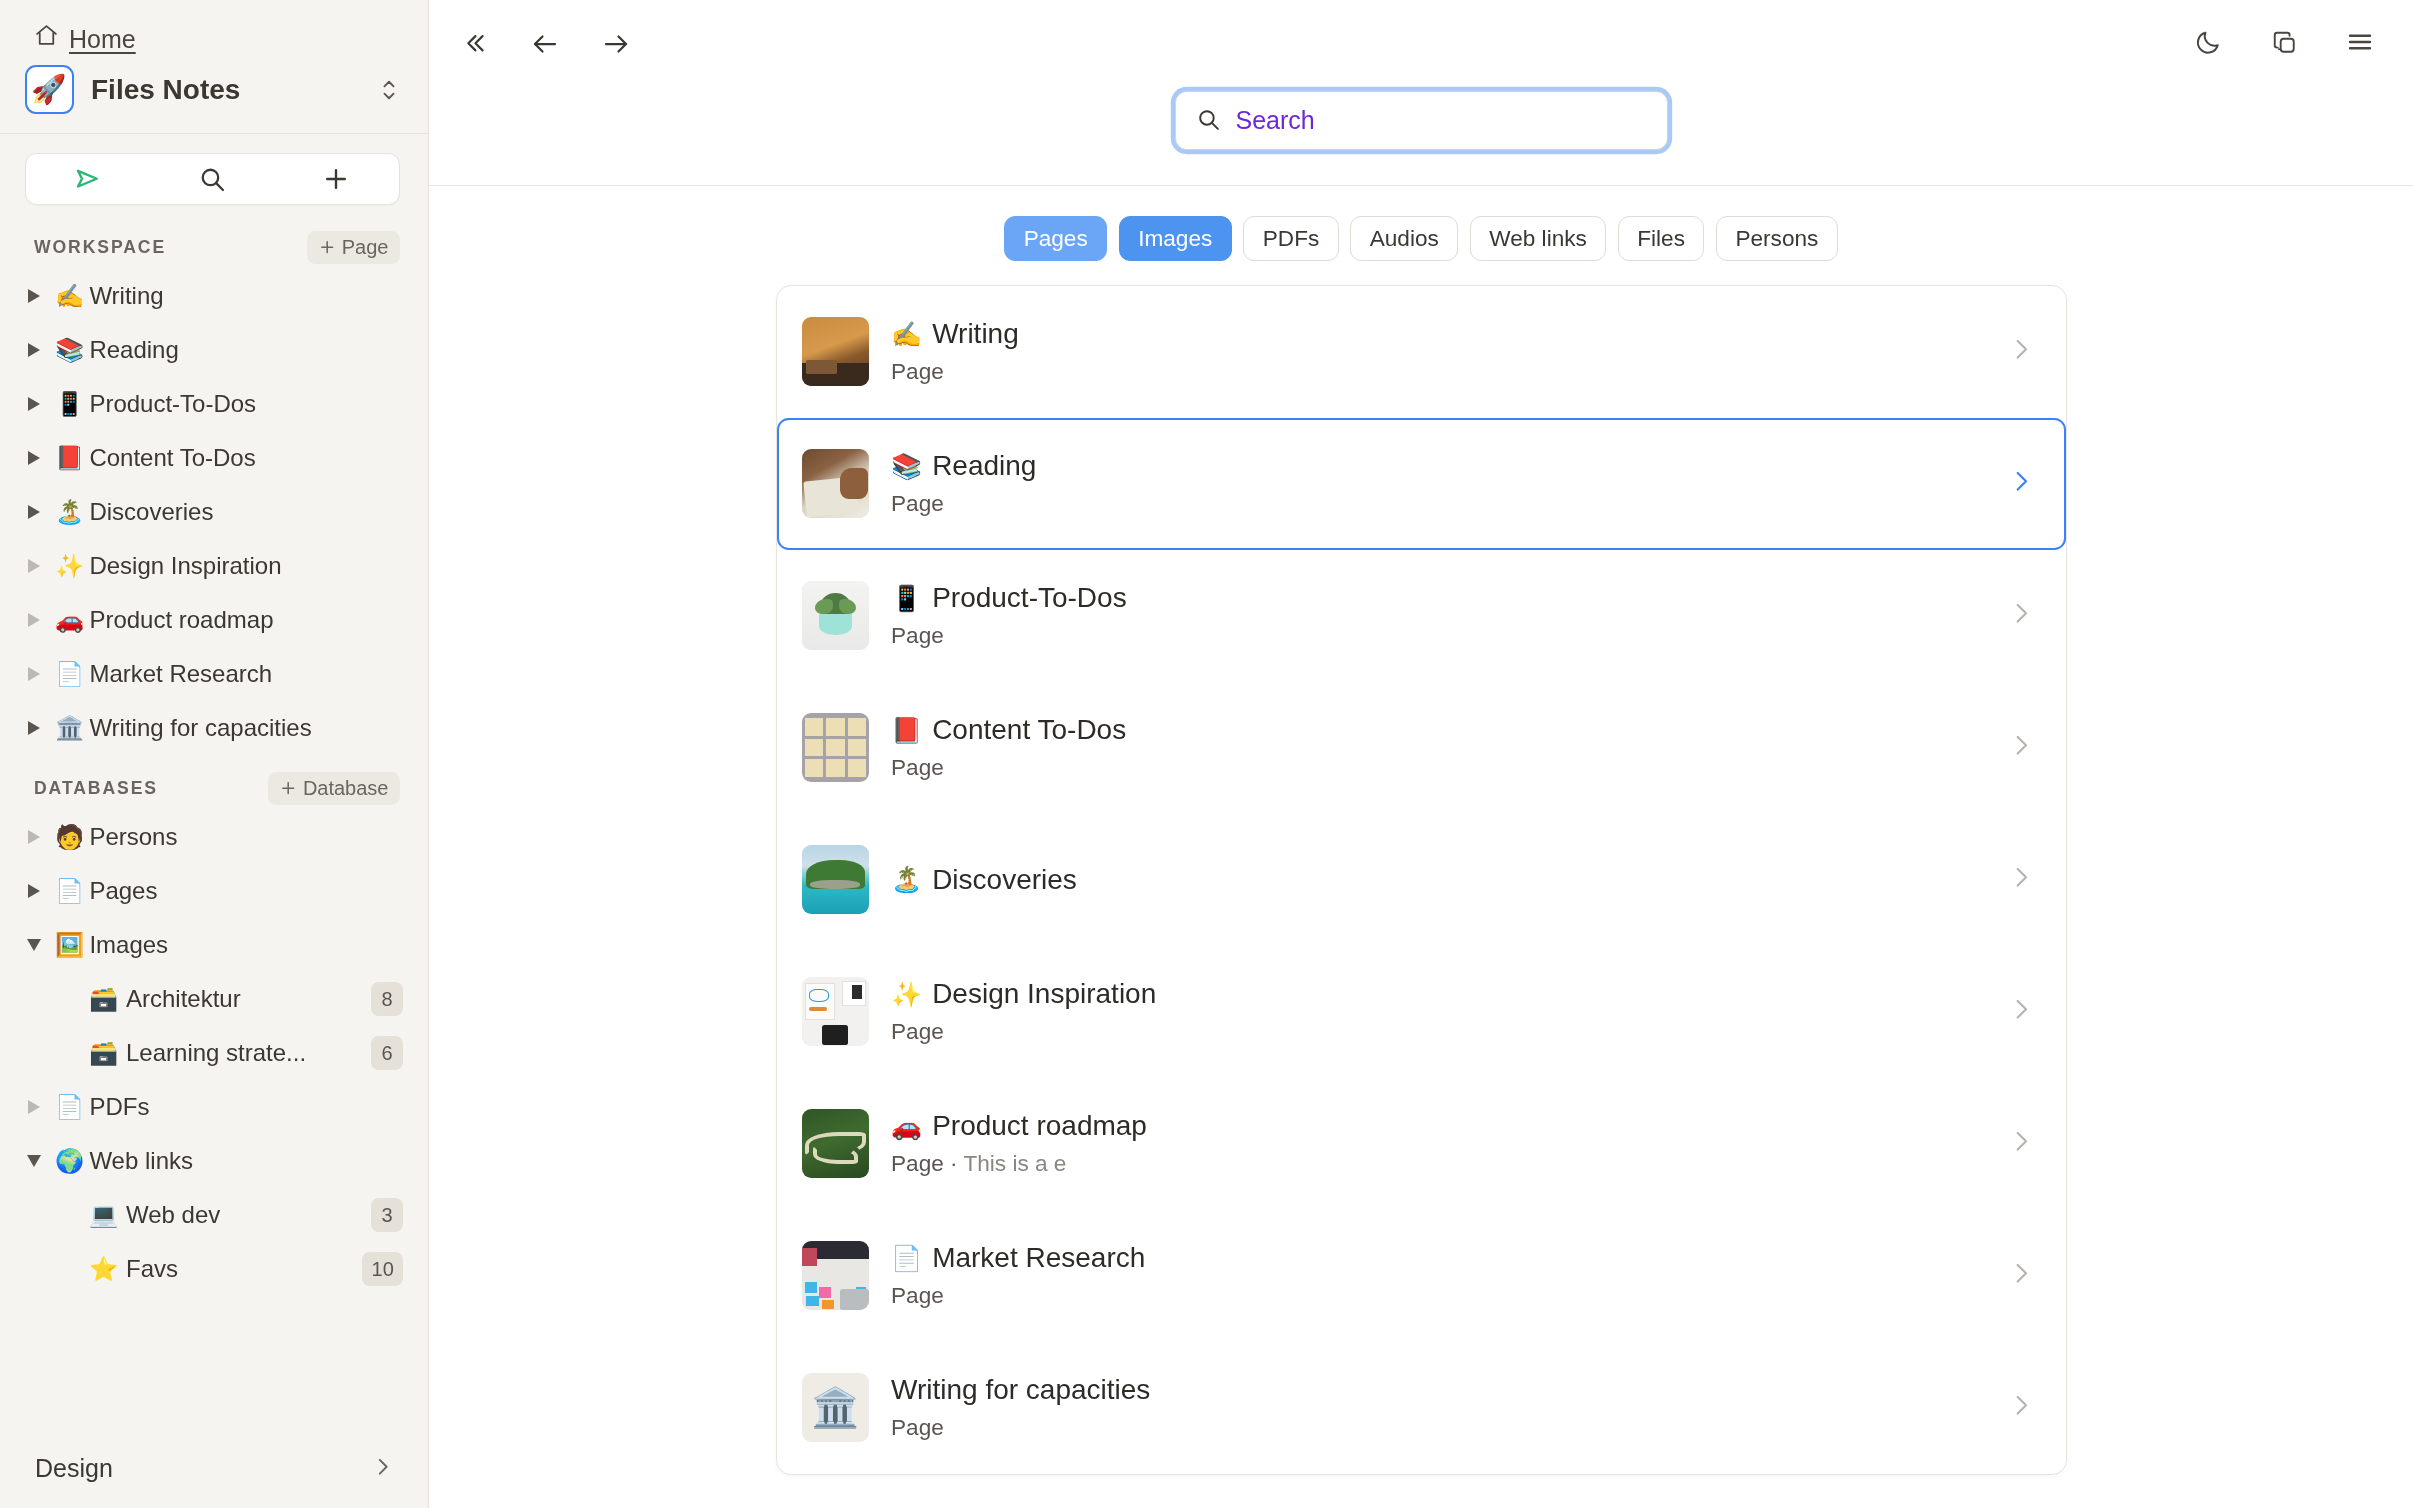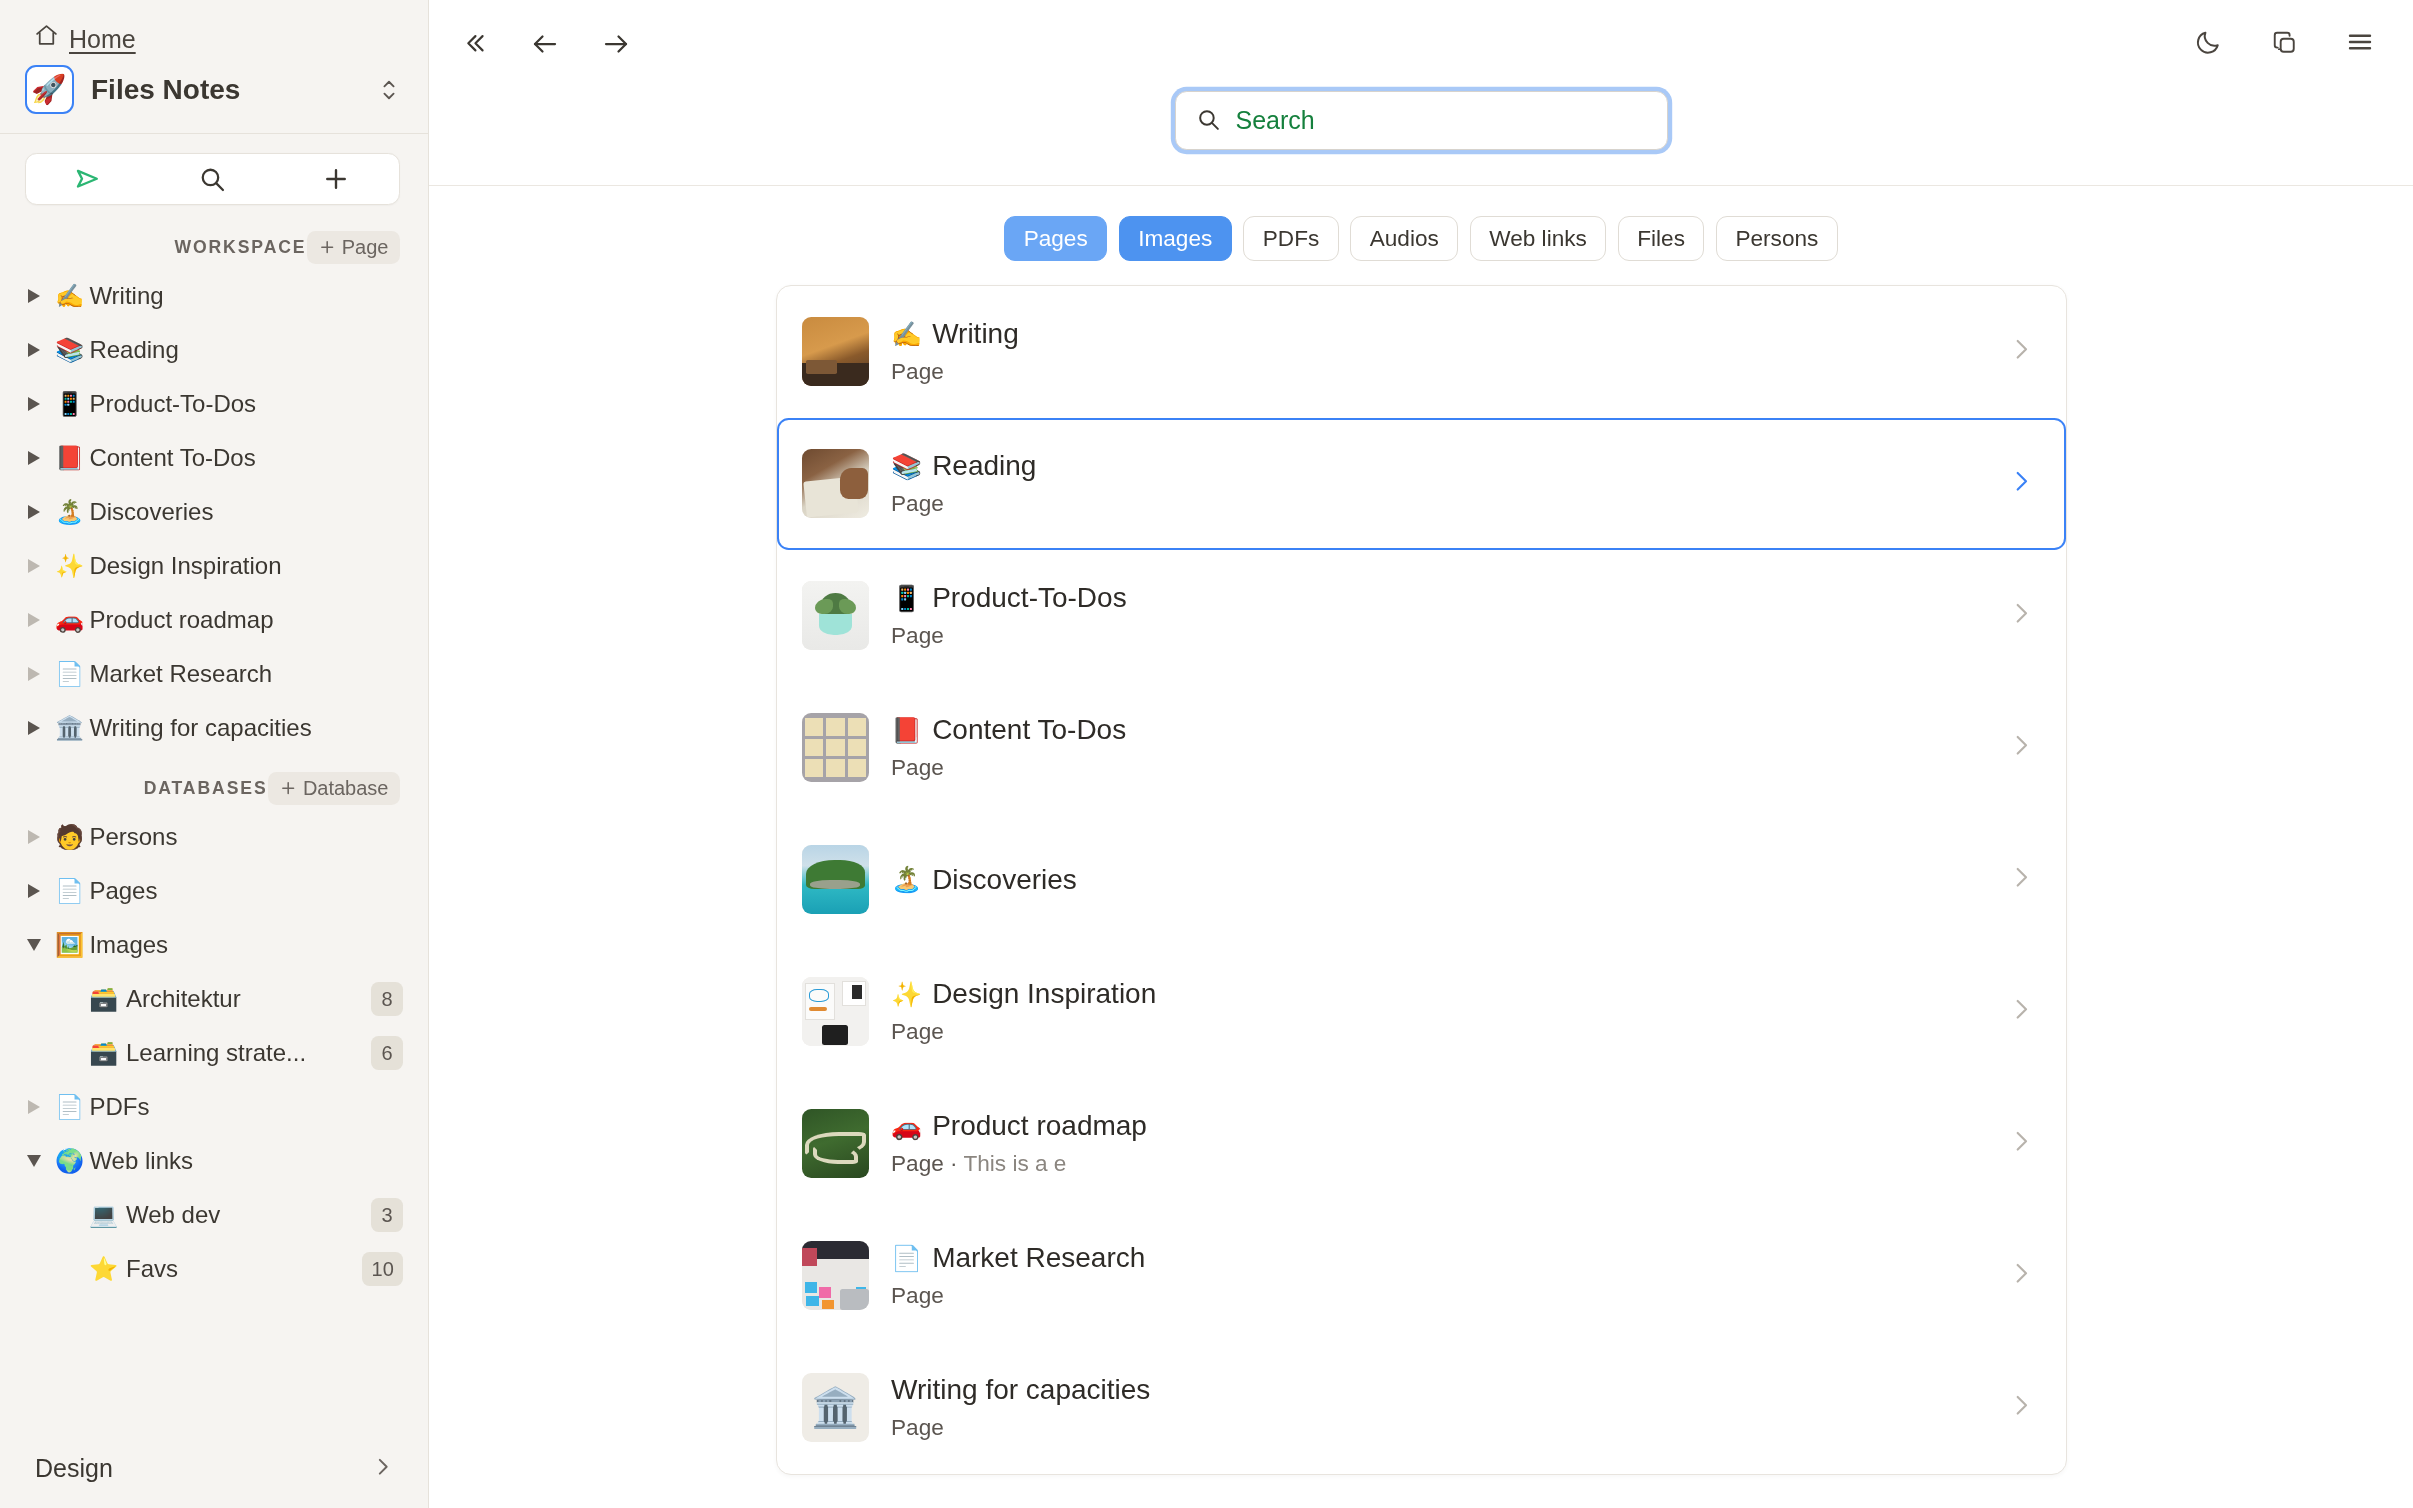--- a/index.html
+++ b/index.html
@@ -50,21 +50,21 @@
     height: 52px; background: #ffffff; border: 1.7px solid #e6e2db;
     border-radius: 11.7px; display: flex; align-items: center;
     box-shadow: 0 0.8px 1.7px rgba(0,0,0,0.03);
   }
   .tool-btn {
     flex: 1; display: flex; align-items: center; justify-content: center;
     height: 100%;
   }
 
   .sec-head {
-    display: flex; align-items: center; justify-content: flex-end;
+    display: flex; align-items: center; justify-content: space-between;
     padding: 6.7px 28.5px 8.4px 34px; height: 42px;
   }
   .sec-title {
     font-size: 17.6px; font-weight: bold; letter-spacing: 1.9px; color: #6b6560;
   }
   .sec-add {
     display: flex; align-items: center; gap: 5.9px;
     background: #ece8e2; border-radius: 8.4px; padding: 5px 11px;
     font-size: 20px; color: #6b6560;
   }
@@ -113,21 +113,21 @@
   .searchwrap {
     position: absolute; left: 0; right: 0; top: 91px;
     display: flex; justify-content: center;
   }
   .searchbox {
     width: 493px; height: 59px; background: #ffffff;
     border: 1.7px solid #d7d3cd; border-radius: 11.7px;
     box-shadow: 0 0 0 4.2px #a9c9f7;
     display: flex; align-items: center; gap: 15px; padding: 0 20px;
   }
-  .search-ph { font-size: 25px; color: #15803d; }
+  .search-ph { font-size: 25px; color: #6d28d9; }
 
   .content { flex: 1; overflow: hidden; display: flex; flex-direction: column; align-items: center; }
 
   .chips { display: flex; gap: 11.7px; padding: 30px 0 23.5px 0; }
   .chip {
     border: 1.7px solid #e0dcd5; background: #ffffff; border-radius: 11px;
     height: 45px; padding: 0 18.4px; display: flex; align-items: center;
     font-size: 22.6px; color: #3b3731; white-space: nowrap;
   }
   .chip.active { background: #6aa6f5; border-color: #6aa6f5; color: #ffffff; }

